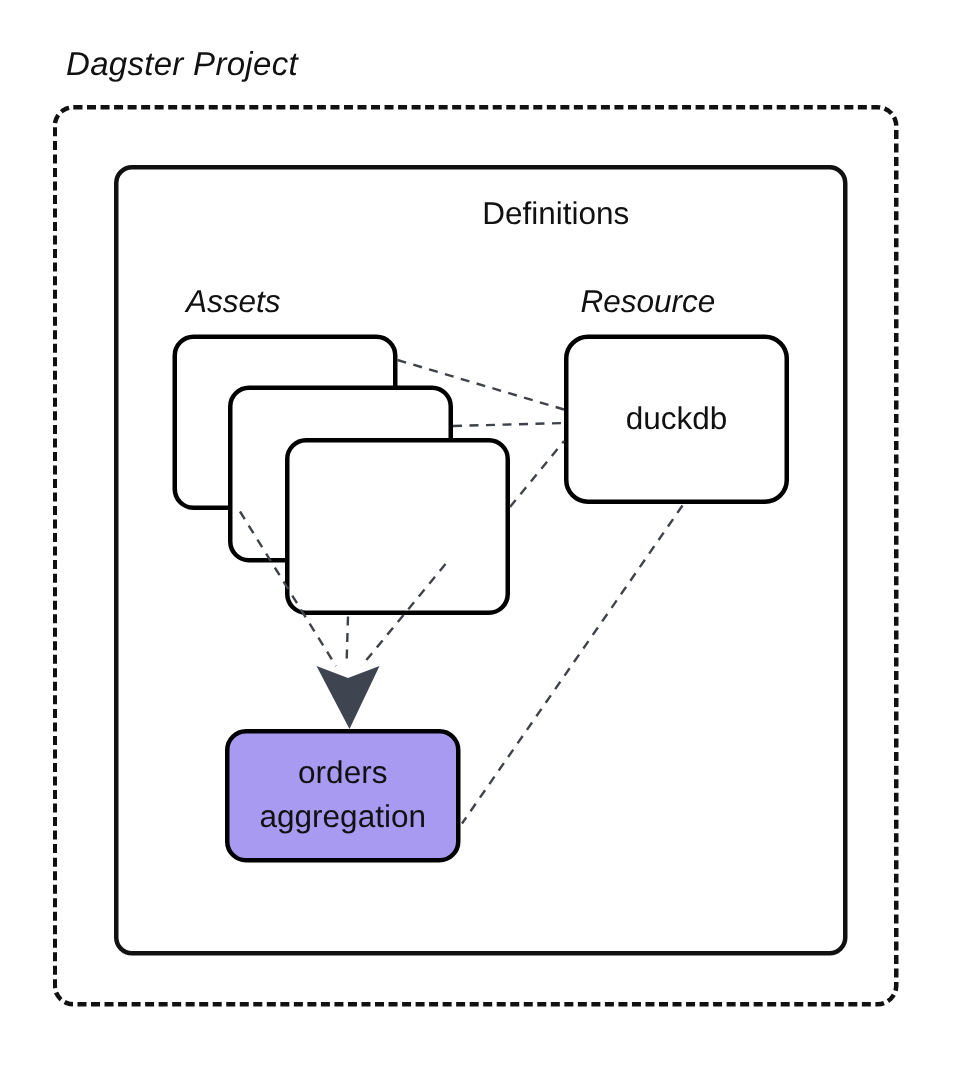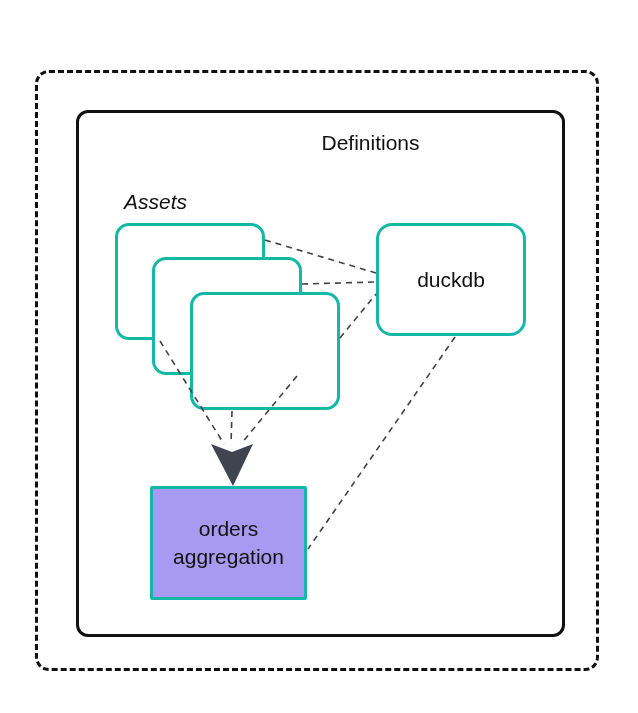--- a/index.html
+++ b/index.html
@@ -61,40 +61,40 @@
     font-size: 21px;
     font-style: italic;
     font-weight: 500;
     color: #111111;
   }
   .assets-label { left: 124px; top: 190px; font-style: italic; }
   .resource-label { left: 387px; top: 190px; }
   .node {
     position: absolute;
     box-sizing: border-box;
-    border: 3px solid #14b8a6;
+    border: 3px solid #000000;
     border-radius: 14px;
     background: #ffffff;
   }
   .asset-card-back   { left: 115px; top: 223px; width: 150px; height: 117px; }
   .asset-card-middle { left: 152px; top: 257px; width: 150px; height: 118px; }
   .asset-card-front  { left: 190px; top: 292px; width: 150px; height: 118px; }
   .duckdb-node {
     left: 376px; top: 223px; width: 150px; height: 113px;
     display: flex; align-items: center; justify-content: center;
     font-size: 21px; color: #111111;
     border-radius: 16px;
   }
   .orders-node {
-    left: 150px; top: 486px; width: 157px; height: 114px;
+    left: 150px; top: 486px; width: 157px; height: 89px;
     display: flex; align-items: center; justify-content: center;
     text-align: center;
     font-size: 21px; color: #111111;
     background: #a89af0;
-    border-radius: 2px;
+    border-radius: 14px;
     padding: 6px;
     line-height: 1.35;
   }
   .connectors {
     position: absolute;
     left: 0;
     top: 0;
     width: 638px;
     height: 713px;
     pointer-events: none;
@@ -108,29 +108,31 @@
   .arrowhead {
     fill: #3e4551;
     stroke: none;
   }
 </style>
 </head>
 <body>
 
 <div class="canvas">
 
+  <div class="project-title">Dagster Project</div>
 
   <div class="project-box"></div>
 
   <div class="definitions-box"></div>
 
   <div class="definitions-label">Definitions</div>
 
   <div class="group-label assets-label">Assets</div>
 
+  <div class="group-label resource-label">Resource</div>
 
   <div class="node asset-card-back"></div>
 
   <div class="node asset-card-middle"></div>
 
   <div class="node asset-card-front"></div>
 
   <div class="node duckdb-node">
     <span>duckdb</span>
   </div>

